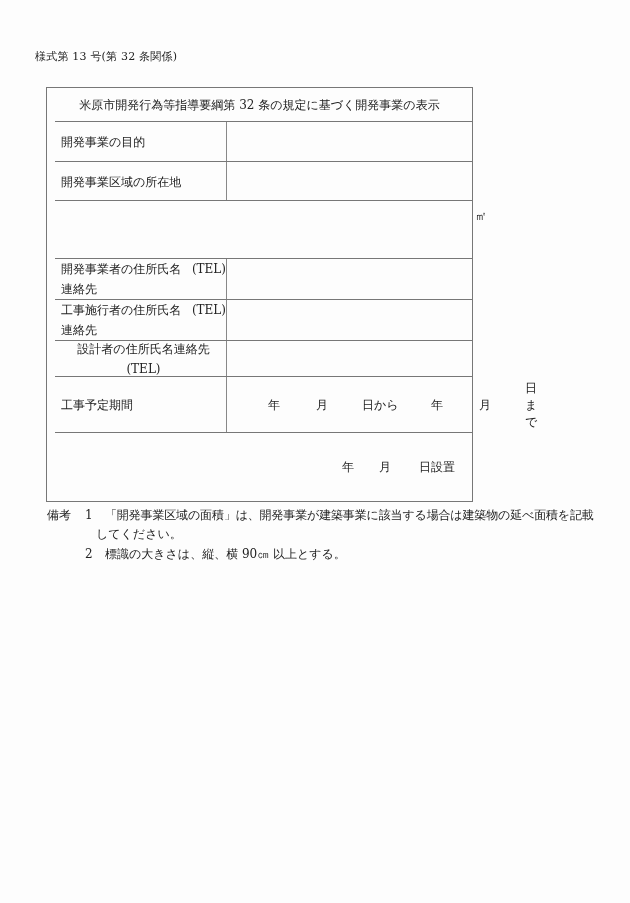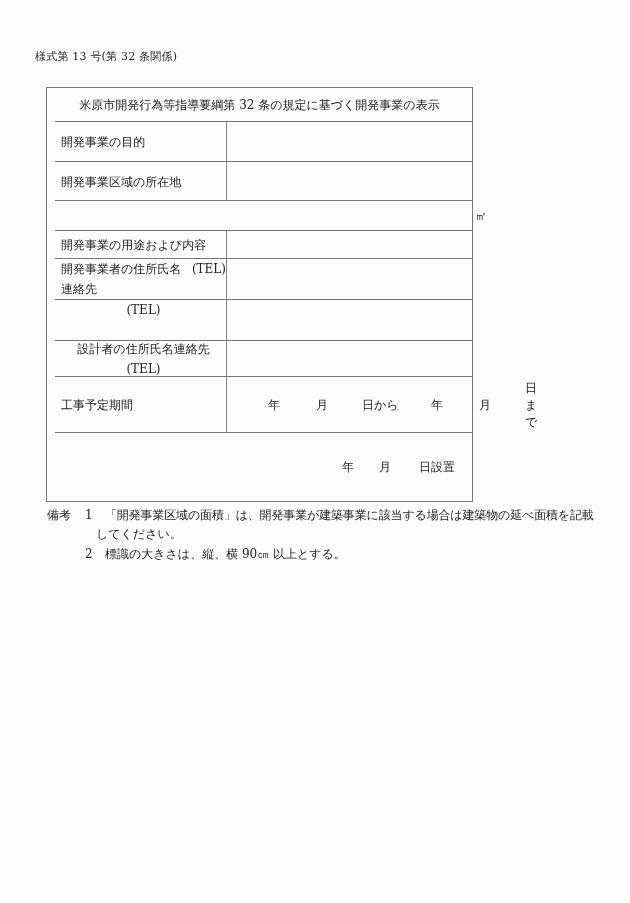--- a/index.html
+++ b/index.html
@@ -33,35 +33,32 @@
     <div class="lbl">開発事業区域の所在地</div>
     <div class="val"></div>
   </div>
 
   <div class="row" style="top:112px;height:30px;">
     <div class="val">
       <span class="sqm">㎡</span>
     </div>
   </div>
 
-  <div class="row" style="top:142px;height:28px;">
-    <div class="lbl">開発事業の用途および内容</div>
-    <div class="val"></div>
-  </div>
 
   <div class="row" style="top:170px;height:41px;">
     <div class="lbl two">
       <span>開発事業者の住所氏名連絡先</span>
       <span>(TEL)</span>
     </div>
     <div class="val"></div>
   </div>
 
   <div class="row" style="top:211px;height:41px;">
     <div class="lbl two">
+      <span>工事施行者の住所氏名連絡先</span>
       <span>(TEL)</span>
     </div>
     <div class="val"></div>
   </div>
 
   <div class="row" style="top:252px;height:37px;text-align:center;">
     <div class="lbl">設計者の住所氏名連絡先(TEL)</div>
     <div class="val"></div>
   </div>
 

